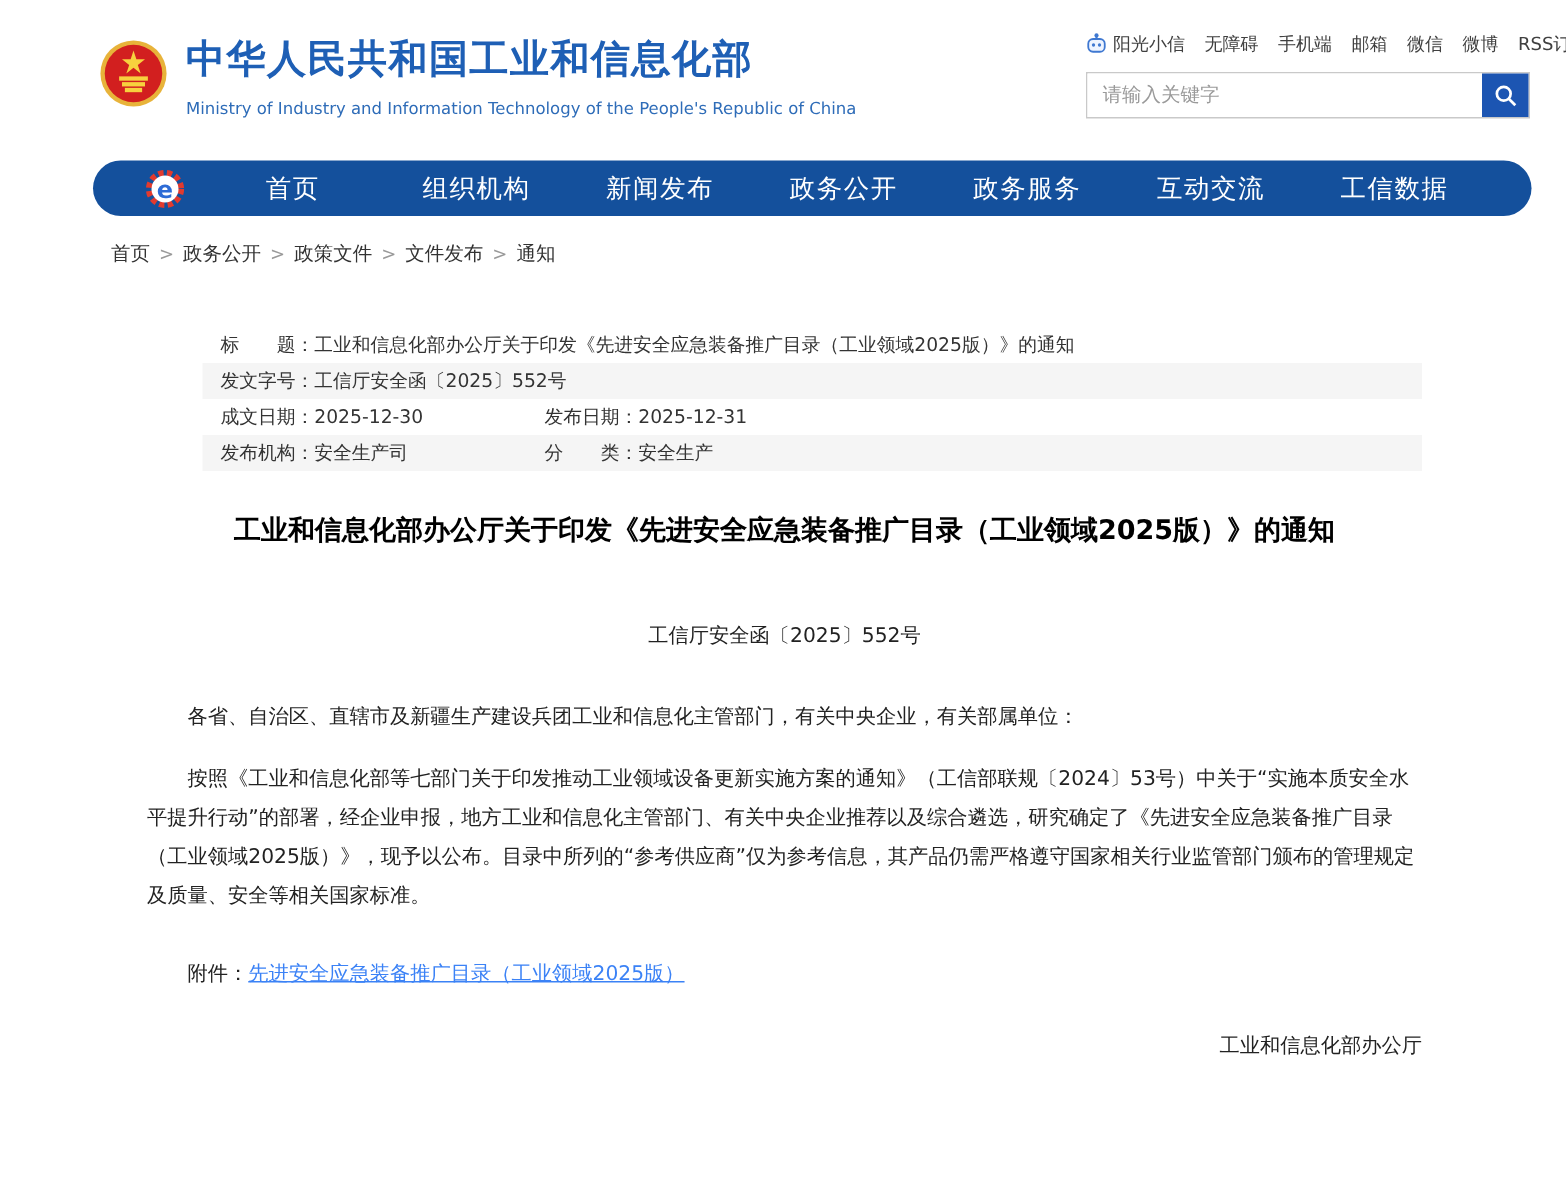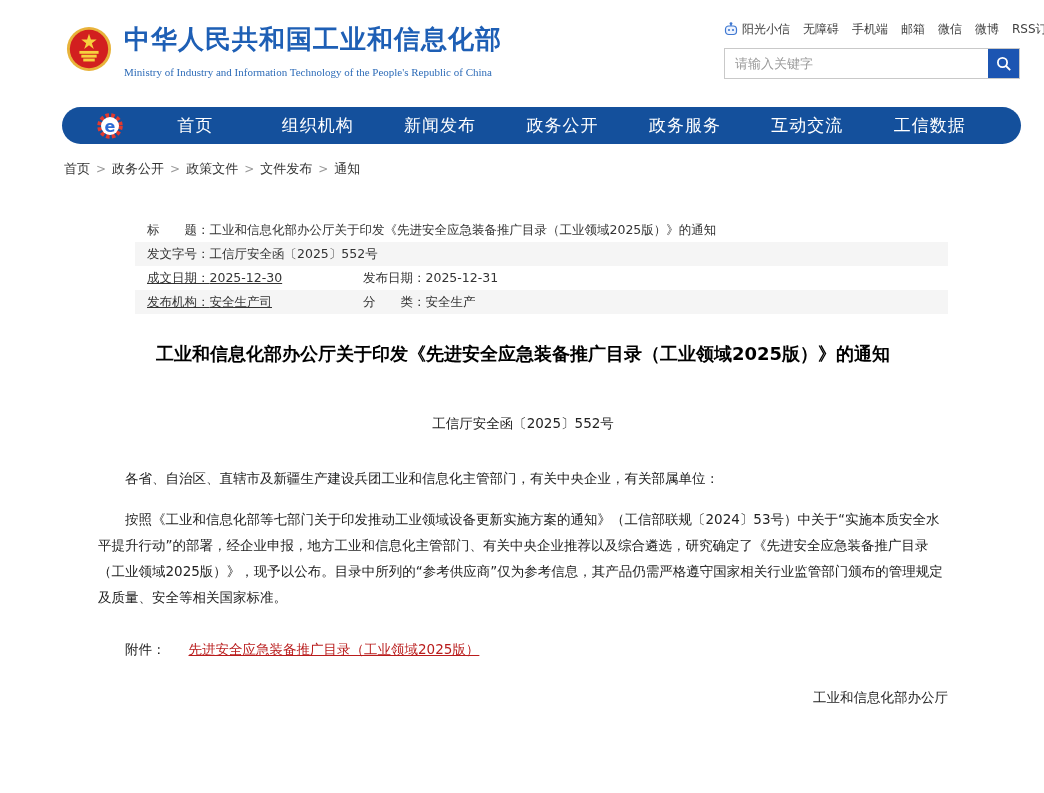--- a/index.html
+++ b/index.html
@@ -3,63 +3,63 @@
 <meta charset="utf-8">
 <style>
   * { box-sizing: border-box; margin: 0; padding: 0; }
   html,body { width:1044px; height:793px; background:#ffffff; overflow:hidden; }
   body { font-family:"DejaVu Sans","Liberation Sans",sans-serif; color:#222; }
 
   
   .header { position:relative; height:107px; background:#ffffff; }
   .logo-area { position:absolute; left:66px; top:23px; display:flex; align-items:flex-start; }
   .emblem { width:46px; height:46px; margin-top:3px; }
-  .site-titles { margin-left:12px;font-family:Liberation Serif, serif; }
+  .site-titles { margin-left:12px; }
   .site-title { font-size:26px; font-weight:bold; color:#1e5fb5; letter-spacing:1px; line-height:34px; }
   .site-subtitle { font-size:11px; color:#2e6cb8; margin-top:9px; }
 
   .utility { position:absolute; left:724px; top:21px; display:flex; align-items:center; font-size:12px; color:#404040; white-space:nowrap; }
   .utility .u-item { margin-right:13px; cursor:pointer; }
   .utility .u-item:last-child { margin-right:0; }
   .mascot { width:14px; height:16px; margin-right:4px; }
 
   .searchbar { position:absolute; left:724px; top:48px; width:296px; height:31px; border:1px solid #c9c9c9; display:flex; background:#fff; }
-  .search-input { flex:1; border:none; outline:none; padding:0 10px; font-size:13px; color:#0369a1; font-family:Liberation Serif, serif; }
+  .search-input { flex:1; border:none; outline:none; padding:0 10px; font-size:13px; color:#0369a1; font-family:Liberation Mono, monospace; }
   .search-input::placeholder { color:#9a9a9a; }
   .search-btn { width:31px; height:29px; background:#1c55b2; border:none; cursor:pointer; display:flex; align-items:center; justify-content:center; }
 
   
   .nav { position:absolute; left:62px; top:107px; width:959px; height:37px; background:#14509c; border-radius:19px; display:flex; align-items:center; padding:0 30px 0 34px; }
   .nav-logo { width:28px; height:28px; margin-right:10px; flex:0 0 auto; }
   .nav-items { flex:1; display:flex; }
   .nav-item { flex:1; text-align:center; color:#ffffff; font-size:17px; cursor:pointer; letter-spacing:1px; }
 
   
-  .breadcrumb { position:absolute; left:64px; top:160px; font-size:13px; color:#333; }
+  .breadcrumb { position:absolute; left:74px; top:160px; font-size:13px; color:#333; }
   .breadcrumb .crumb { cursor:pointer; }
   .breadcrumb .sep { color:#999; margin:0 6px; font-size:12px; }
 
   
   .doc { position:absolute; left:98px; top:218px; width:850px; }
 
   .meta-table { margin-left:37px; width:813px; font-size:12.5px; color:#333; }
   .meta-row { padding:5px 12px; line-height:14px; min-height:23px; }
   .meta-row.gray { background:#f5f5f5; }
-  .meta-row .pair-left { display:inline-block; width:212px;text-decoration:underline; }
+  .meta-row .pair-left { display:inline-block; width:212px; }
   .meta-label { color:#333; }
   .meta-value { color:#333; }
 
   .doc-title { margin-top:27px; text-align:center; font-size:18px; font-weight:bold; color:#000; line-height:26px; }
   .doc-number { margin-top:48px; text-align:center; font-size:13.5px; color:#222; }
 
   .doc-body { margin-top:32px; font-size:13.5px; line-height:26px; color:#222; }
   .doc-body p { text-indent:2em; margin-top:15px; }
   .doc-body p.salutation { margin-top:0; }
   .attachment { margin-top:26px; text-indent:2em; font-size:13.5px; line-height:26px; }
-  .attachment a { color:#b91c1c; text-decoration:underline; cursor:pointer;margin-left:23px; }
+  .attachment a { color:#3b82f6; text-decoration:underline; cursor:pointer; }
 
   .signature { margin-top:22px; text-align:right; font-size:13.5px; line-height:26px; color:#222; padding-right:0px; }
 </style>
 </head>
 <body>
 
 <div class="header">
   <div class="logo-area">
     <svg class="emblem" viewBox="0 0 48 48">
       <circle cx="24" cy="24" r="23" fill="#e8b33a"></circle>

